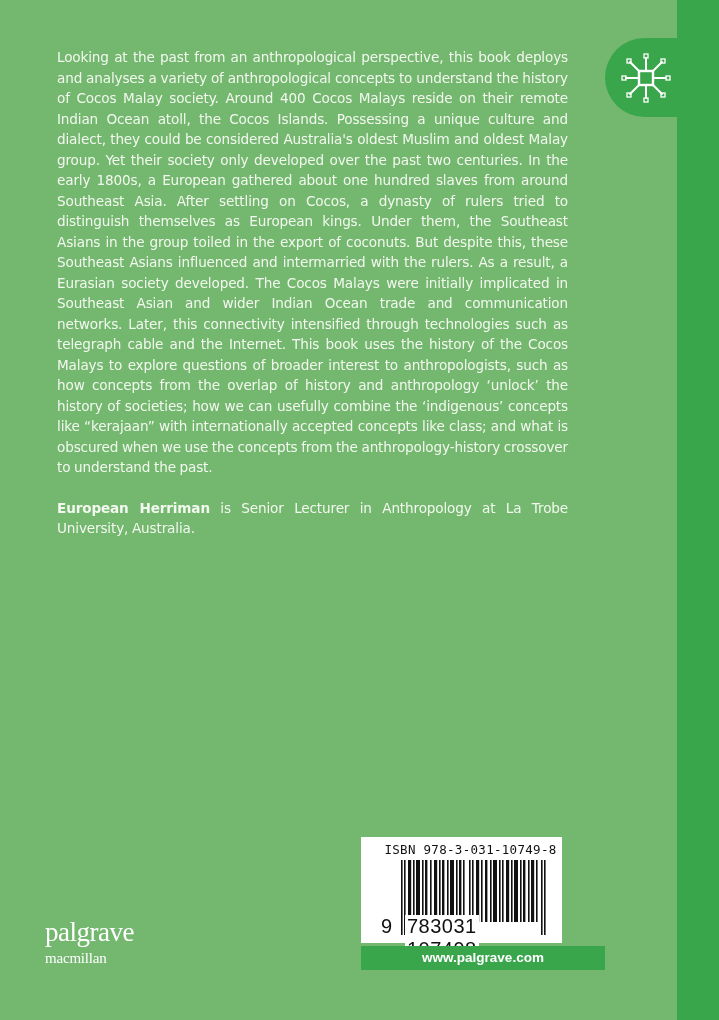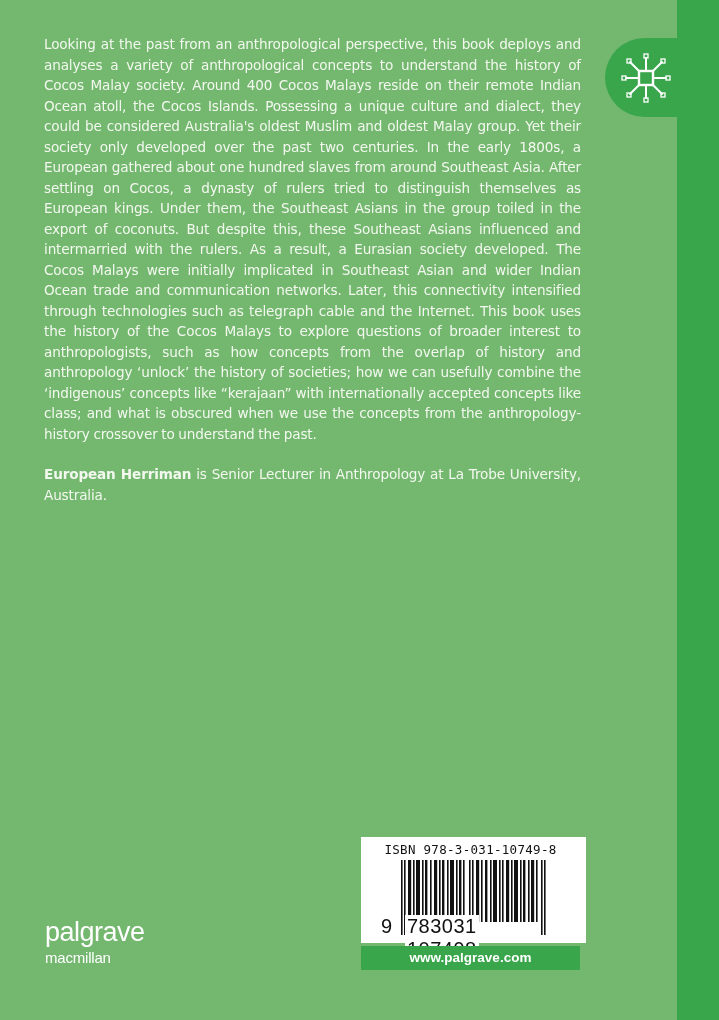--- a/index.html
+++ b/index.html
@@ -16,49 +16,49 @@
   .tab {
     position: absolute; left: 605px; top: 38px; width: 80px; height: 79px;
     background: #3aa64c; border-radius: 40px 0 0 40px;
   }
   .tab svg { position: absolute; left: 14px; top: 13px; }
   .blurb {
     position: absolute; left: 44px; top: 34px; width: 537px;
     font-size: 13.6px; line-height: 20.5px; text-align: justify;
     letter-spacing: -0.15px; word-spacing: -0.5px;
   }
-  .blurb p { margin: 0; }
+  .blurb p { margin: 13px; }
   .blurb p.bio { margin-top: 20px; }
   .bio-name { font-weight: bold; }
   .isbn-box {
-    position: absolute; left: 361px; top: 837px; width: 225px; height: 106px;
+    position: absolute; left: 361px; top: 837px; width: 201px; height: 106px;
     background: #ffffff;
   }
   .isbn-text {
     position: absolute; left: 0; top: 5px; width: 219px; text-align: center;
     font-family: "DejaVu Sans Mono", "Liberation Mono", monospace;
     font-size: 12.5px; color: #111; letter-spacing: 0.3px;
   }
   .barcode { position: absolute; left: 40px; top: 23px; }
   .barcode-digits {
     position: absolute; top: 78px; left: 20px;
     font-family: "Liberation Sans", sans-serif; font-size: 20px; color: #111;
     letter-spacing: 0.5px; background: transparent;
   }
   .barcode-digits .first { position: absolute; left: 0; }
   .barcode-digits .rest { position: absolute; left: 24px; background: #fff; padding: 0 2px; }
   .url-bar {
-    position: absolute; left: 361px; top: 946px; width: 219px; height: 24px;
+    position: absolute; left: 361px; top: 946px; width: 244px; height: 24px;
     background: #3aa64c; color: #ffffff; text-align: center;
     font-family: "Liberation Sans", sans-serif; font-weight: bold; font-size: 13.5px;
     line-height: 24px;
   }
   .logo {
     position: absolute; left: 45px; top: 918px; color: #ffffff;
-    font-family: Liberation Sans, sans-serif;
+    font-family: Liberation Serif, serif;
   }
   .logo .l1 { font-size: 27px; line-height: 28px; letter-spacing: -0.5px; font-weight: 300; }
   .logo .l2 { font-size: 15px; line-height: 24px; letter-spacing: -0.2px; }
 </style>
 </head>
 <body>
 
 <div class="stripe"></div>
 
 <div class="tab">

